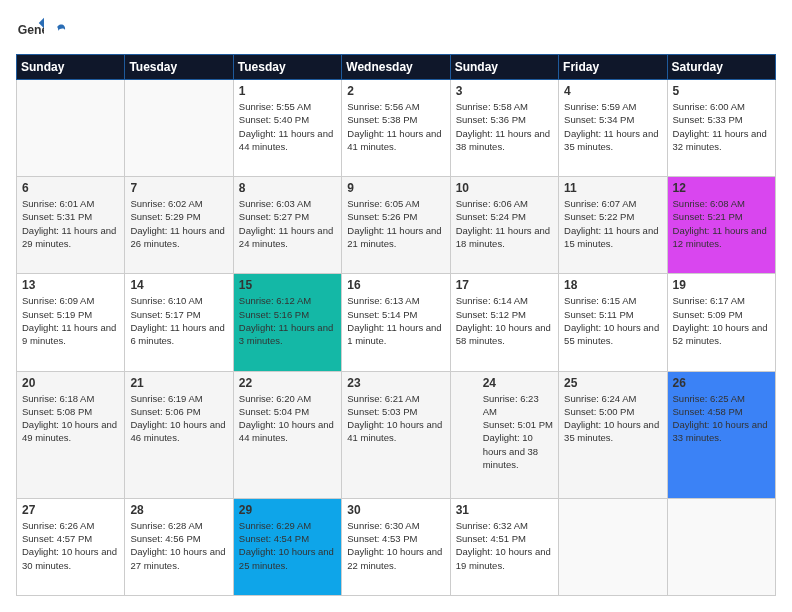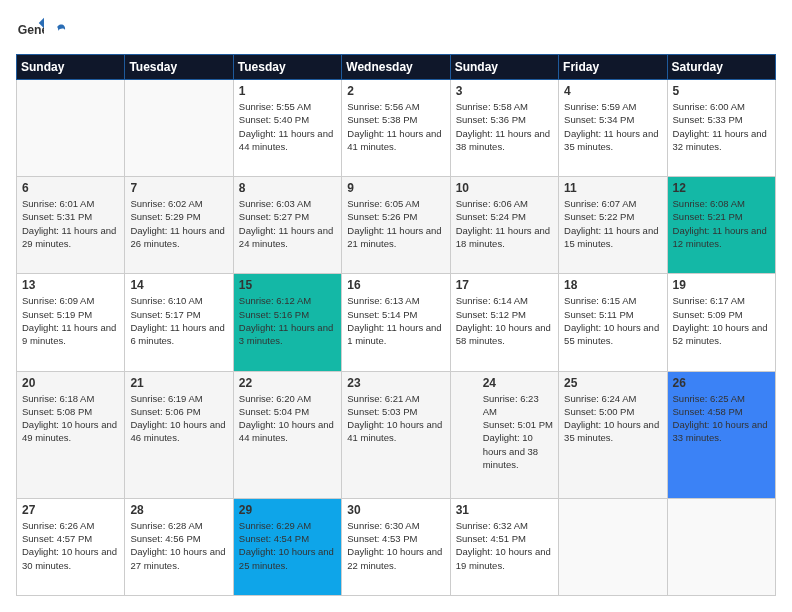--- a/index.html
+++ b/index.html
@@ -196,21 +196,21 @@
           <div class="day-info">
             Sunrise: 6:06 AM<br>Sunset: 5:24 PM<br>Daylight: 11 hours and 18 minutes.
           </div>
         </td>
           <td style="background: rgb(245, 245, 245);">
           <span class="day-number">11</span>
           <div class="day-info">
             Sunrise: 6:07 AM<br>Sunset: 5:22 PM<br>Daylight: 11 hours and 15 minutes.
           </div>
         </td>
-          <td style="background: #14b8a6;">
+          <td style="background: #d946ef;">
           <span class="day-number">12</span>
           <div class="day-info">
             Sunrise: 6:08 AM<br>Sunset: 5:21 PM<br>Daylight: 11 hours and 12 minutes.
           </div>
         </td>
         </tr>
         <tr>
           <td style="background: rgb(255, 255, 255);">
           <span class="day-number">13</span>
           <div class="day-info">

